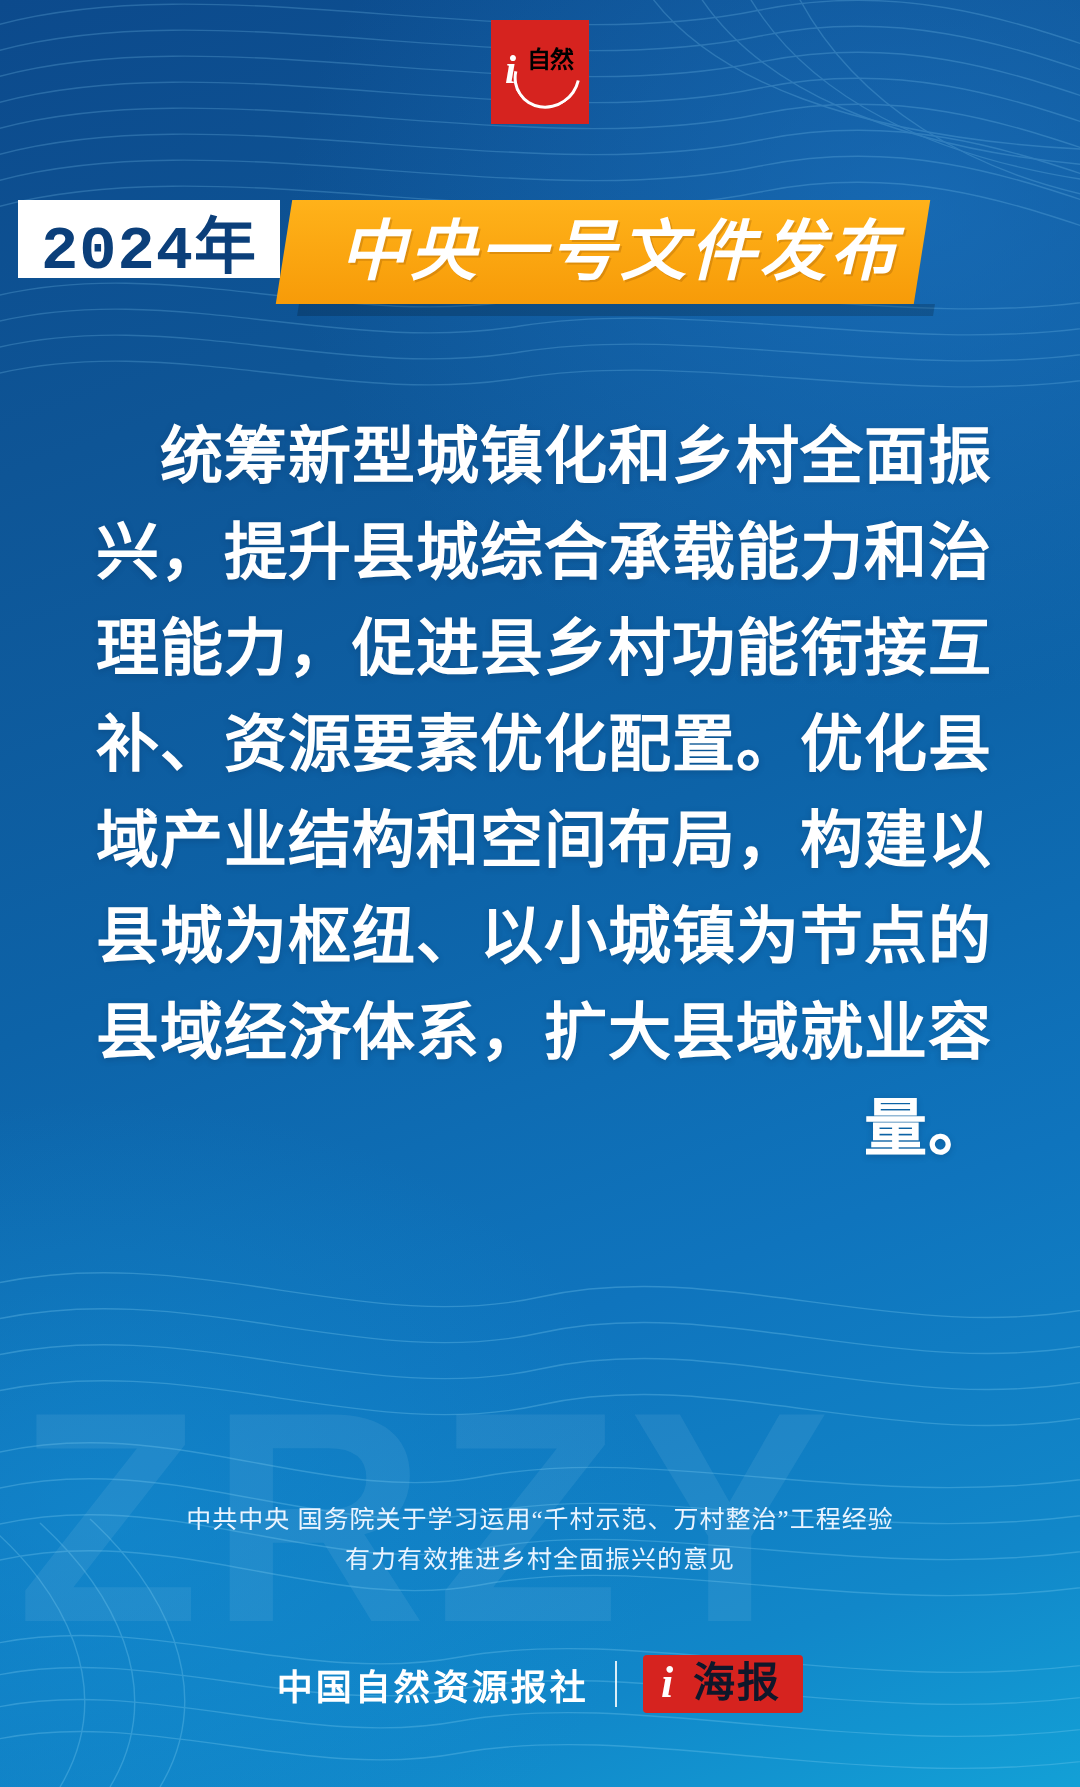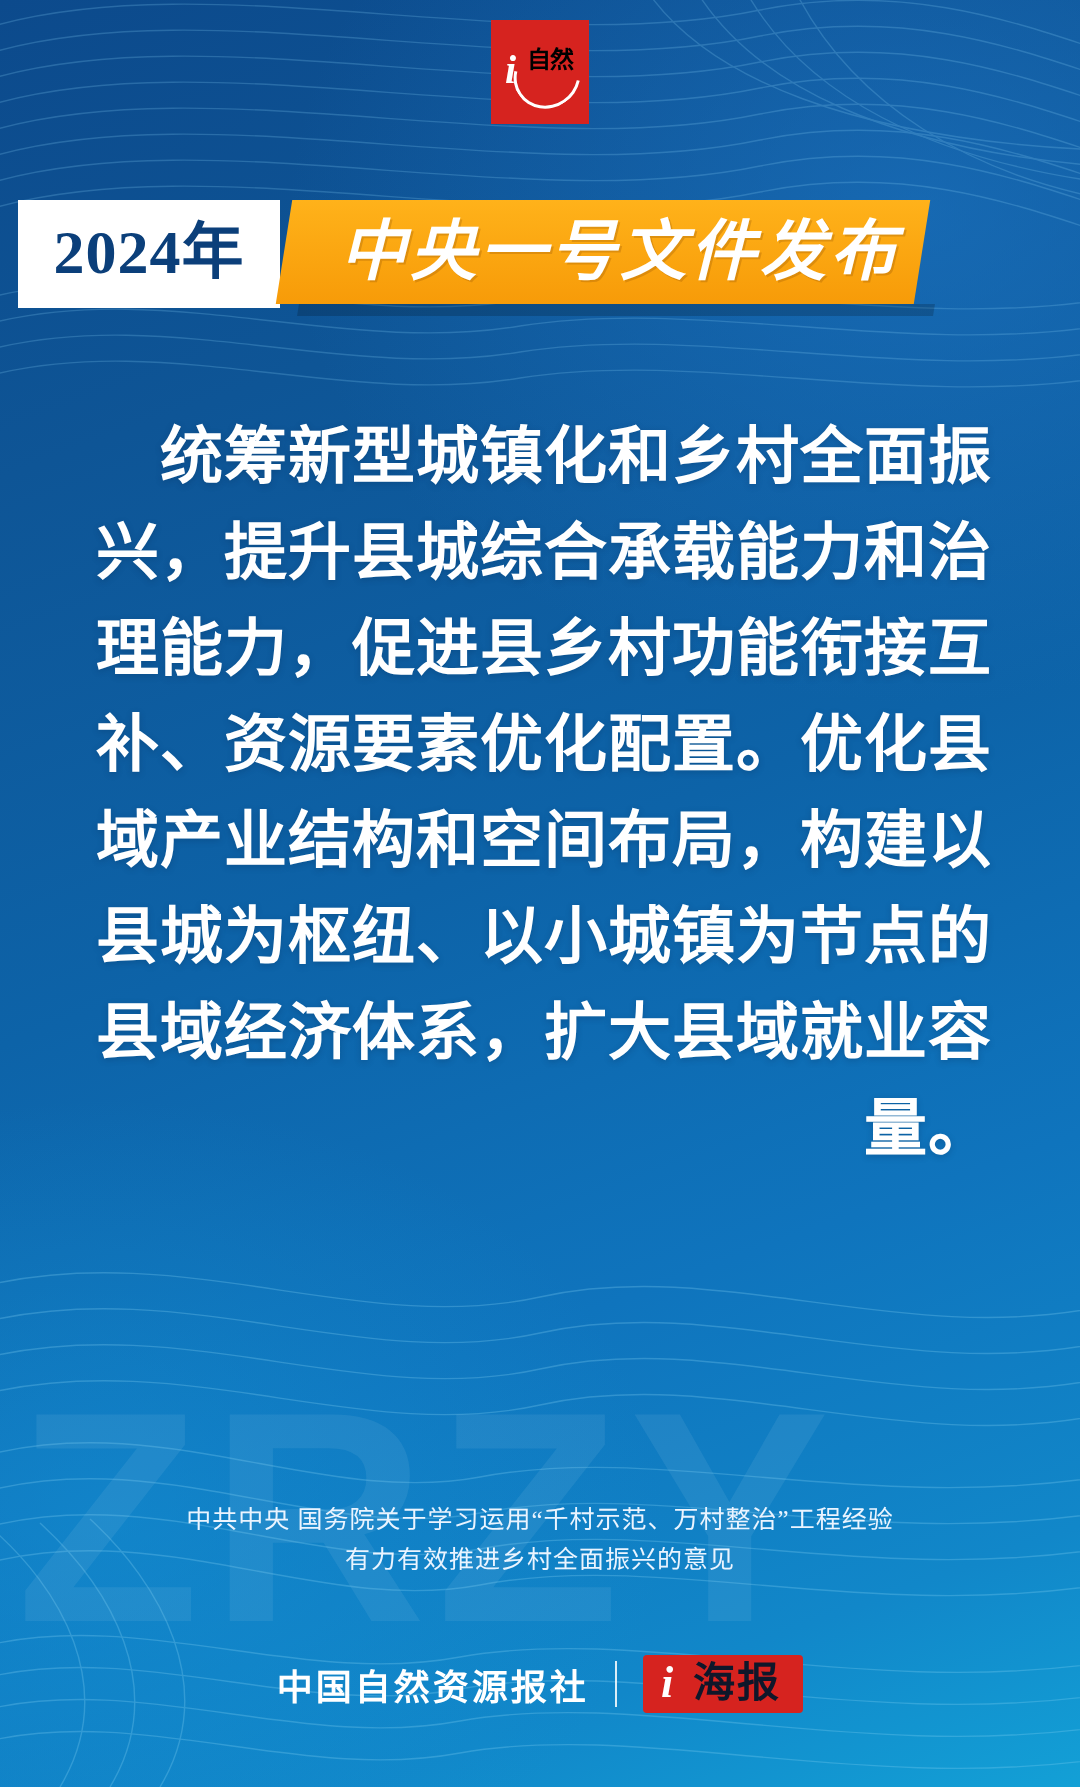--- a/index.html
+++ b/index.html
@@ -110,24 +110,24 @@
     left: 0;
     top: 200px;
     width: 1080px;
     height: 120px;
   }
   .hl-year {
     position: absolute;
     left: 18px;
     top: 0;
     width: 262px;
-    height: 108px;
+    height: 78px;
     background: #ffffff;
     color: #0b3f7a;
-    font-family: Liberation Serif, serif;
+    font-family: Liberation Mono, monospace;
     font-weight: 700;
     font-size: 62px;
     line-height: 104px;
     text-align: center;
     letter-spacing: 1px;
   }
   .hl-main {
     position: absolute;
     left: 284px;
     top: 0;

